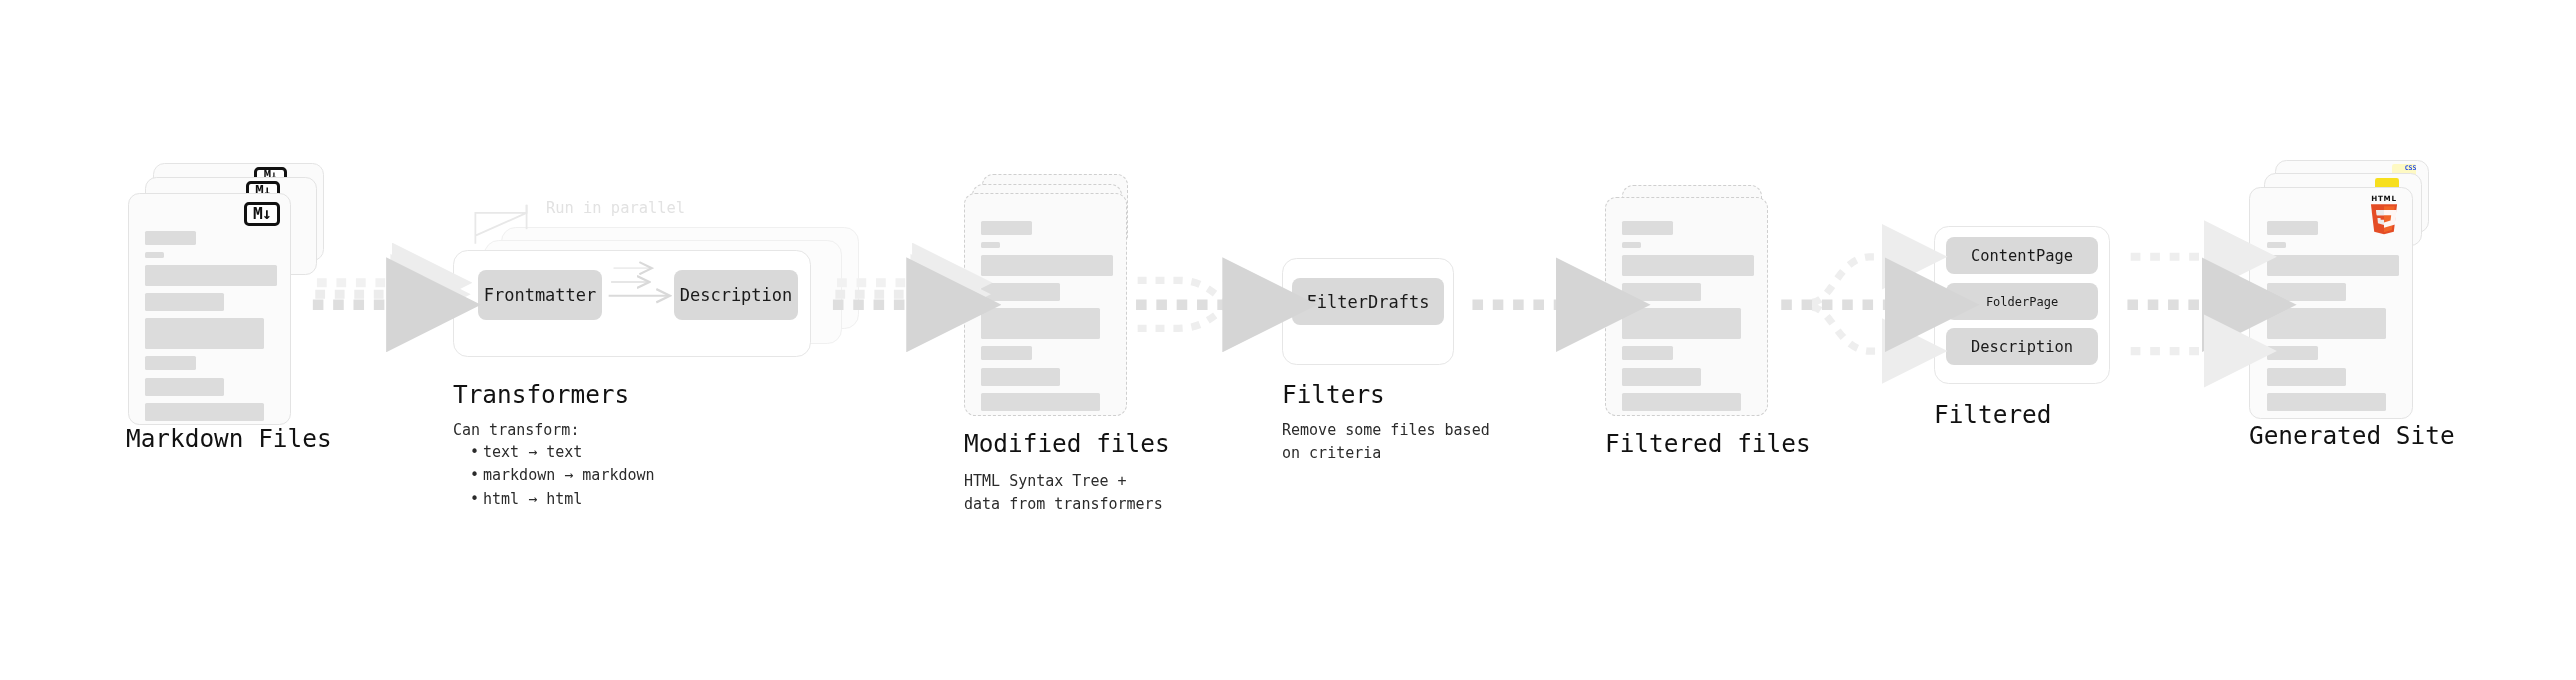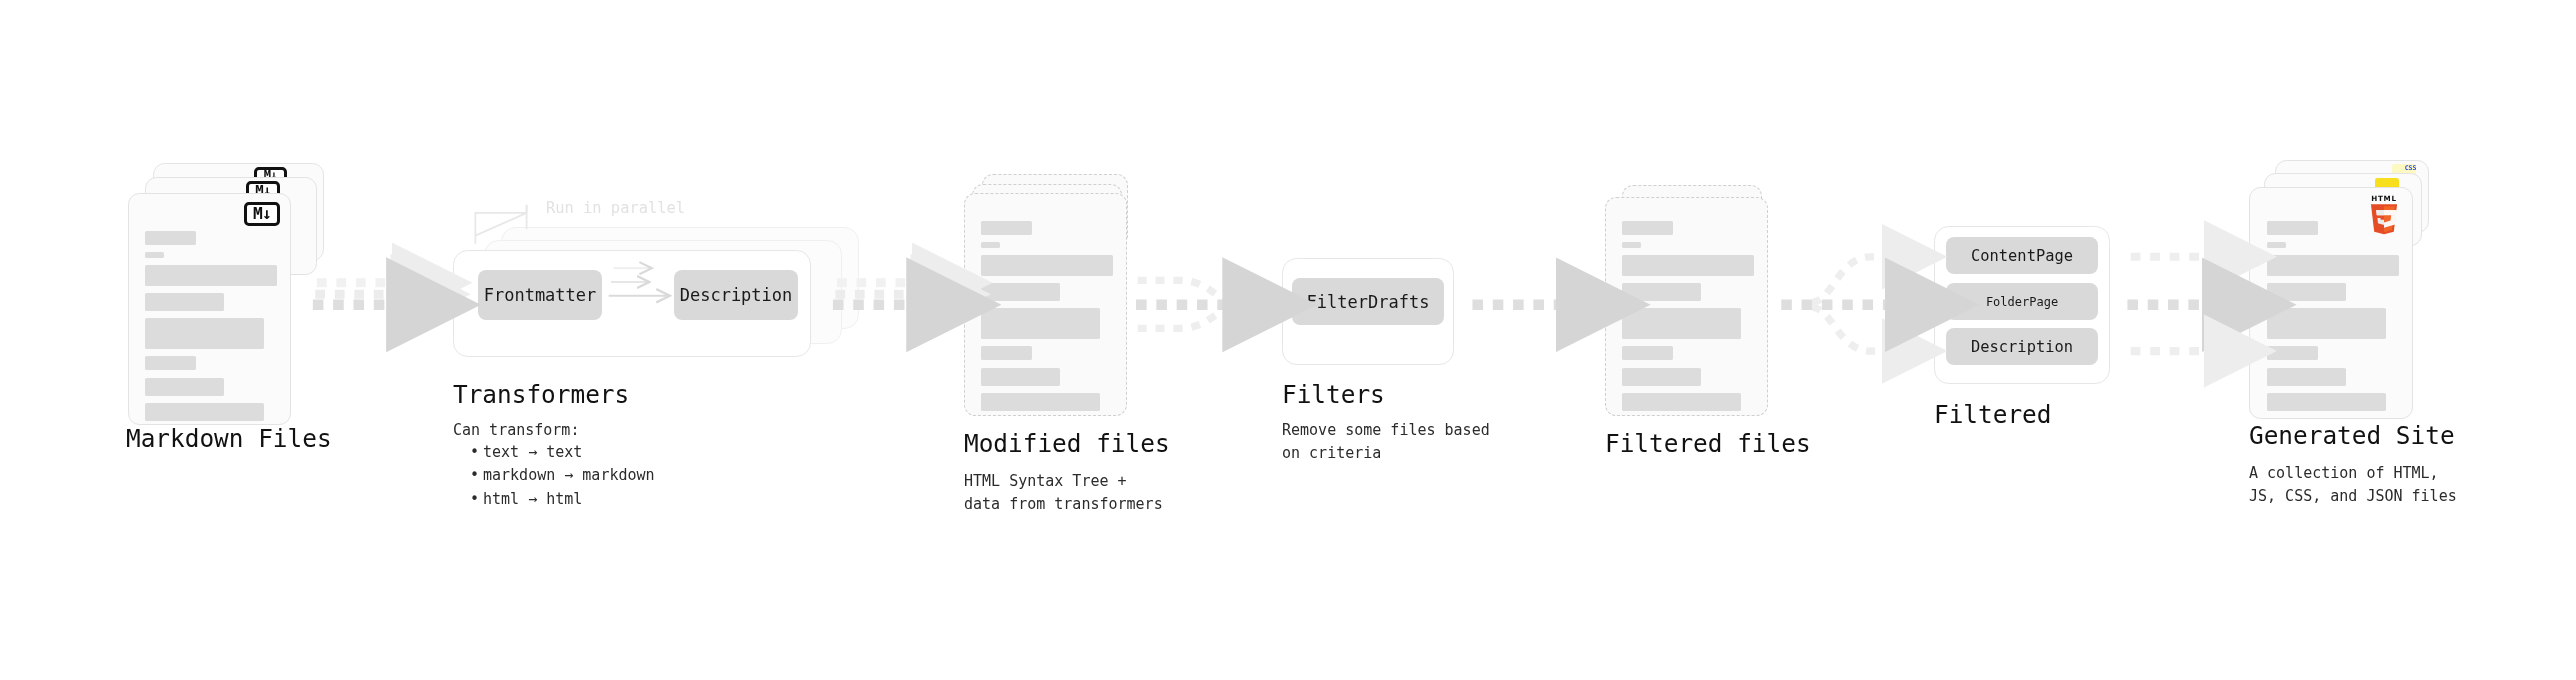--- a/index.html
+++ b/index.html
@@ -190,22 +190,20 @@
       <div class="bar" style="width:18.7px;height:5.7px;"></div>
       <div class="bar" style="width:132px;height:20.3px;"></div>
       <div class="bar" style="width:79px;height:18px;"></div>
       <div class="bar" style="width:119px;height:31px;"></div>
       <div class="bar" style="width:51px;height:14px;"></div>
       <div class="bar" style="width:79px;height:18px;"></div>
       <div class="bar" style="width:119px;height:18px;"></div>
     </div>
   </div>
   <div class="title" style="left:2249px;top:421px;">Generated Site</div>
-  <div class="desc" style="left:2249px;top:462px;">A collection of HTML,
-JS, CSS, and JSON files</div>
 
   <svg class="ov" viewBox="0 0 3170 838" width="2576" height="681">
     <defs>
       <marker id="ah" markerWidth="9" markerHeight="9" refX="1.6" refY="4.5" orient="auto">
         <path d="M0,0 L9,4.5 L0,9 z" fill="#d5d5d5"></path>
       </marker>
       <marker id="ahl" markerWidth="9" markerHeight="9" refX="1.6" refY="4.5" orient="auto">
         <path d="M0,0 L9,4.5 L0,9 z" fill="#ededed"></path>
       </marker>
       <marker id="thin" markerWidth="8" markerHeight="8" refX="6" refY="4" orient="auto">

